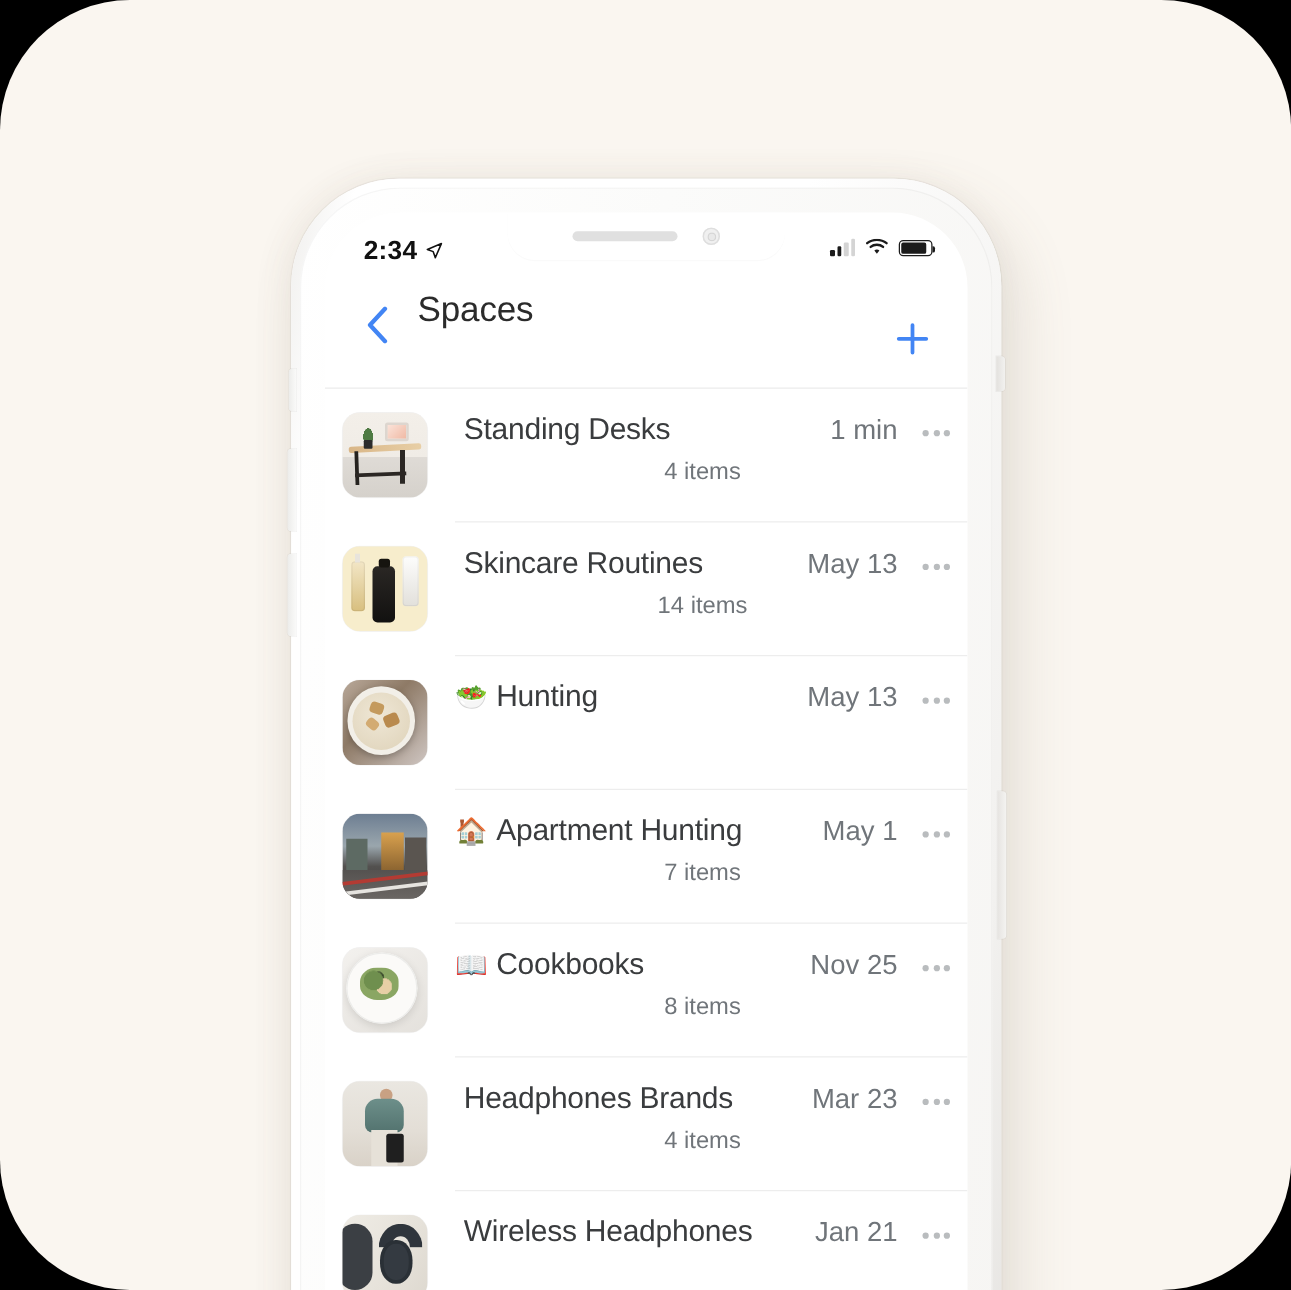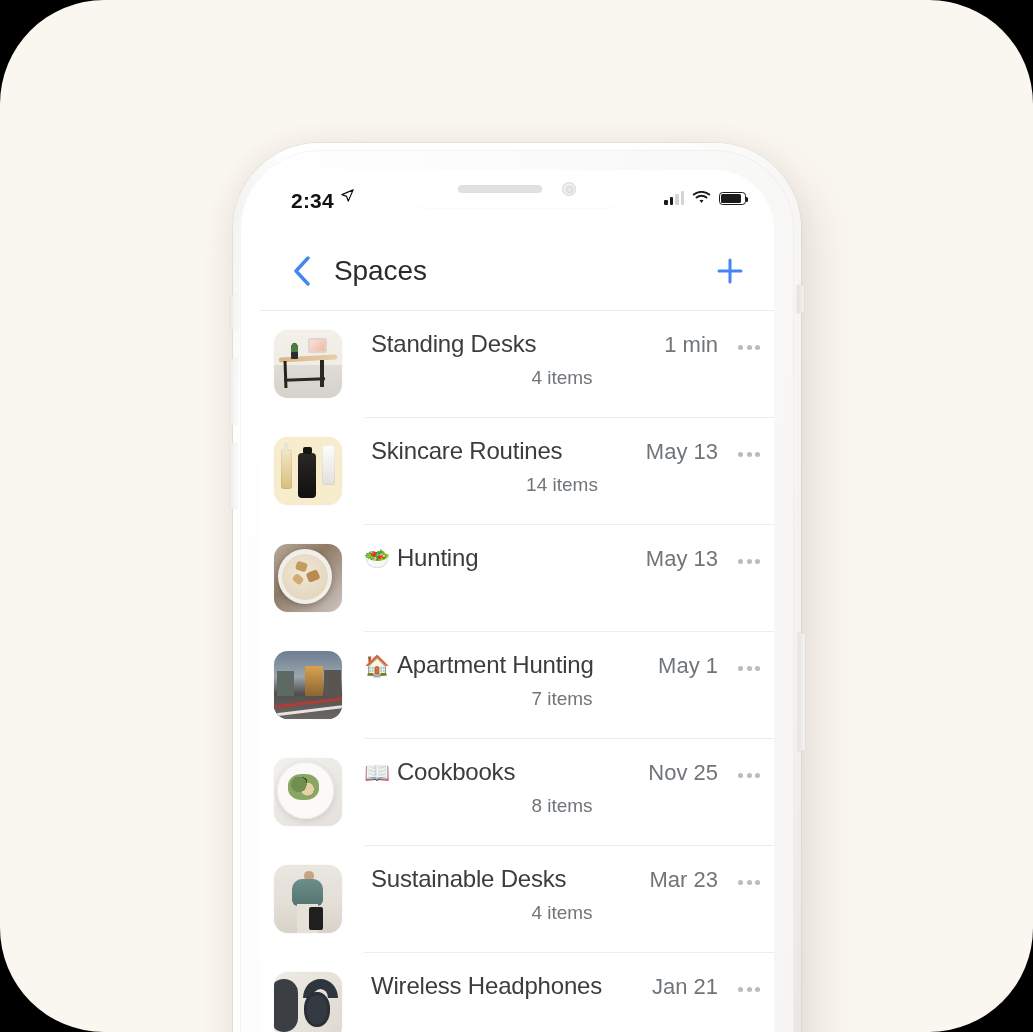--- a/index.html
+++ b/index.html
@@ -32,21 +32,21 @@
                background:linear-gradient(90deg,#e3e1de,#f2f1ef);}
   .btn-right-2{right:-4px;top:490px;width:7px;height:118px;border-radius:0 3px 3px 0;
                background:linear-gradient(90deg,#e6e4e1,#f4f3f1);}
 
   
   #screen{position:absolute;left:27px;top:27px;width:514px;height:1006px;
           border-radius:60px;background:#fff;overflow:hidden;z-index:3;}
 
   
   #statusbar{position:relative;height:62px;}
-  #clock{position:absolute;left:31px;top:19px;display:flex;align-items:flex-start;gap:6px;
+  #clock{position:absolute;left:31px;top:19px;display:flex;align-items:center;gap:6px;
          font-size:21px;font-weight:700;color:#111;letter-spacing:.2px;}
   #loc-icon{display:block;width:15px;height:15px;margin-top:-1px;}
   #status-right{position:absolute;right:28px;top:21px;display:flex;align-items:flex-end;gap:8px;}
   .bars{display:flex;align-items:flex-end;gap:2px;height:14px;}
   .bars i{display:block;width:3.5px;border-radius:1px;background:#d4d4d4;}
   .bars i.on{background:#1b1b1b;}
   .bars i:nth-child(1){height:5px;}
   .bars i:nth-child(2){height:8px;}
   .bars i:nth-child(3){height:11px;}
   .bars i:nth-child(4){height:14px;}
@@ -62,21 +62,21 @@
          width:222px;height:38px;background:#fff;border-radius:0 0 22px 22px;z-index:6;
          display:flex;align-items:center;justify-content:center;gap:20px;
          box-shadow:0 1px 0 rgba(0,0,0,.02);}
   #speaker{width:84px;height:8px;border-radius:4px;background:#e0e0e0;}
   #camera{width:14px;height:14px;border-radius:50%;background:#f0f0f0;
           box-shadow:inset 0 0 0 1.2px #dedede;display:flex;align-items:center;justify-content:center;}
   #camera:after{content:"";width:7px;height:7px;border-radius:50%;
                 background:#e9e9e9;box-shadow:inset 0 0 0 1px #d6d6d6;}
 
   
-  #navbar{position:relative;height:78px;display:flex;align-items:center;}
+  #navbar{position:relative;height:78px;display:flex;align-items:flex-start;}
   #back-btn{width:56px;height:56px;margin-left:14px;display:flex;align-items:center;justify-content:center;}
   #back-btn svg{width:18px;height:30px;}
   #page-title{font-size:28px;color:#2b2b2b;font-weight:400;margin-left:4px;letter-spacing:-.1px;}
   #add-btn{position:absolute;right:18px;top:50%;transform:translateY(-50%);
            width:52px;height:52px;display:flex;align-items:center;justify-content:center;}
   #add-btn svg{width:30px;height:30px;}
   #nav-divider{height:1px;background:#ececec;}
 
   
   #list{position:relative;}
@@ -362,21 +362,21 @@
             <div class="art art-person">
                 <div class="head"></div>
                 <div class="top2"></div>
               <div class="pants"></div>
                 <div class="bag"></div>
               </div>
           </div>
           <div class="rowmain">
             <div class="rowtop">
               <div class="rname">
-                <span class="emoji"></span><span>Sustainable Desks</span>
+                <span class="emoji"></span><span>Headphones Brands</span>
               </div>
               <div class="rdate">Mar 23</div>
               <div class="dots">
                   <i></i>
                   <i></i>
                   <i></i>
                 </div>
             </div>
             <div class="rcount">4 items</div>
           </div>

